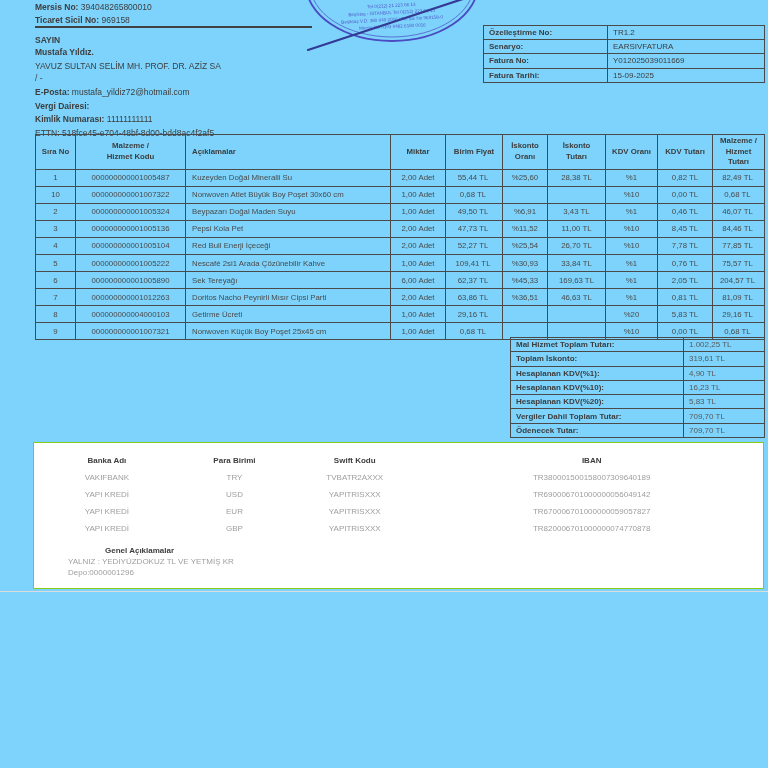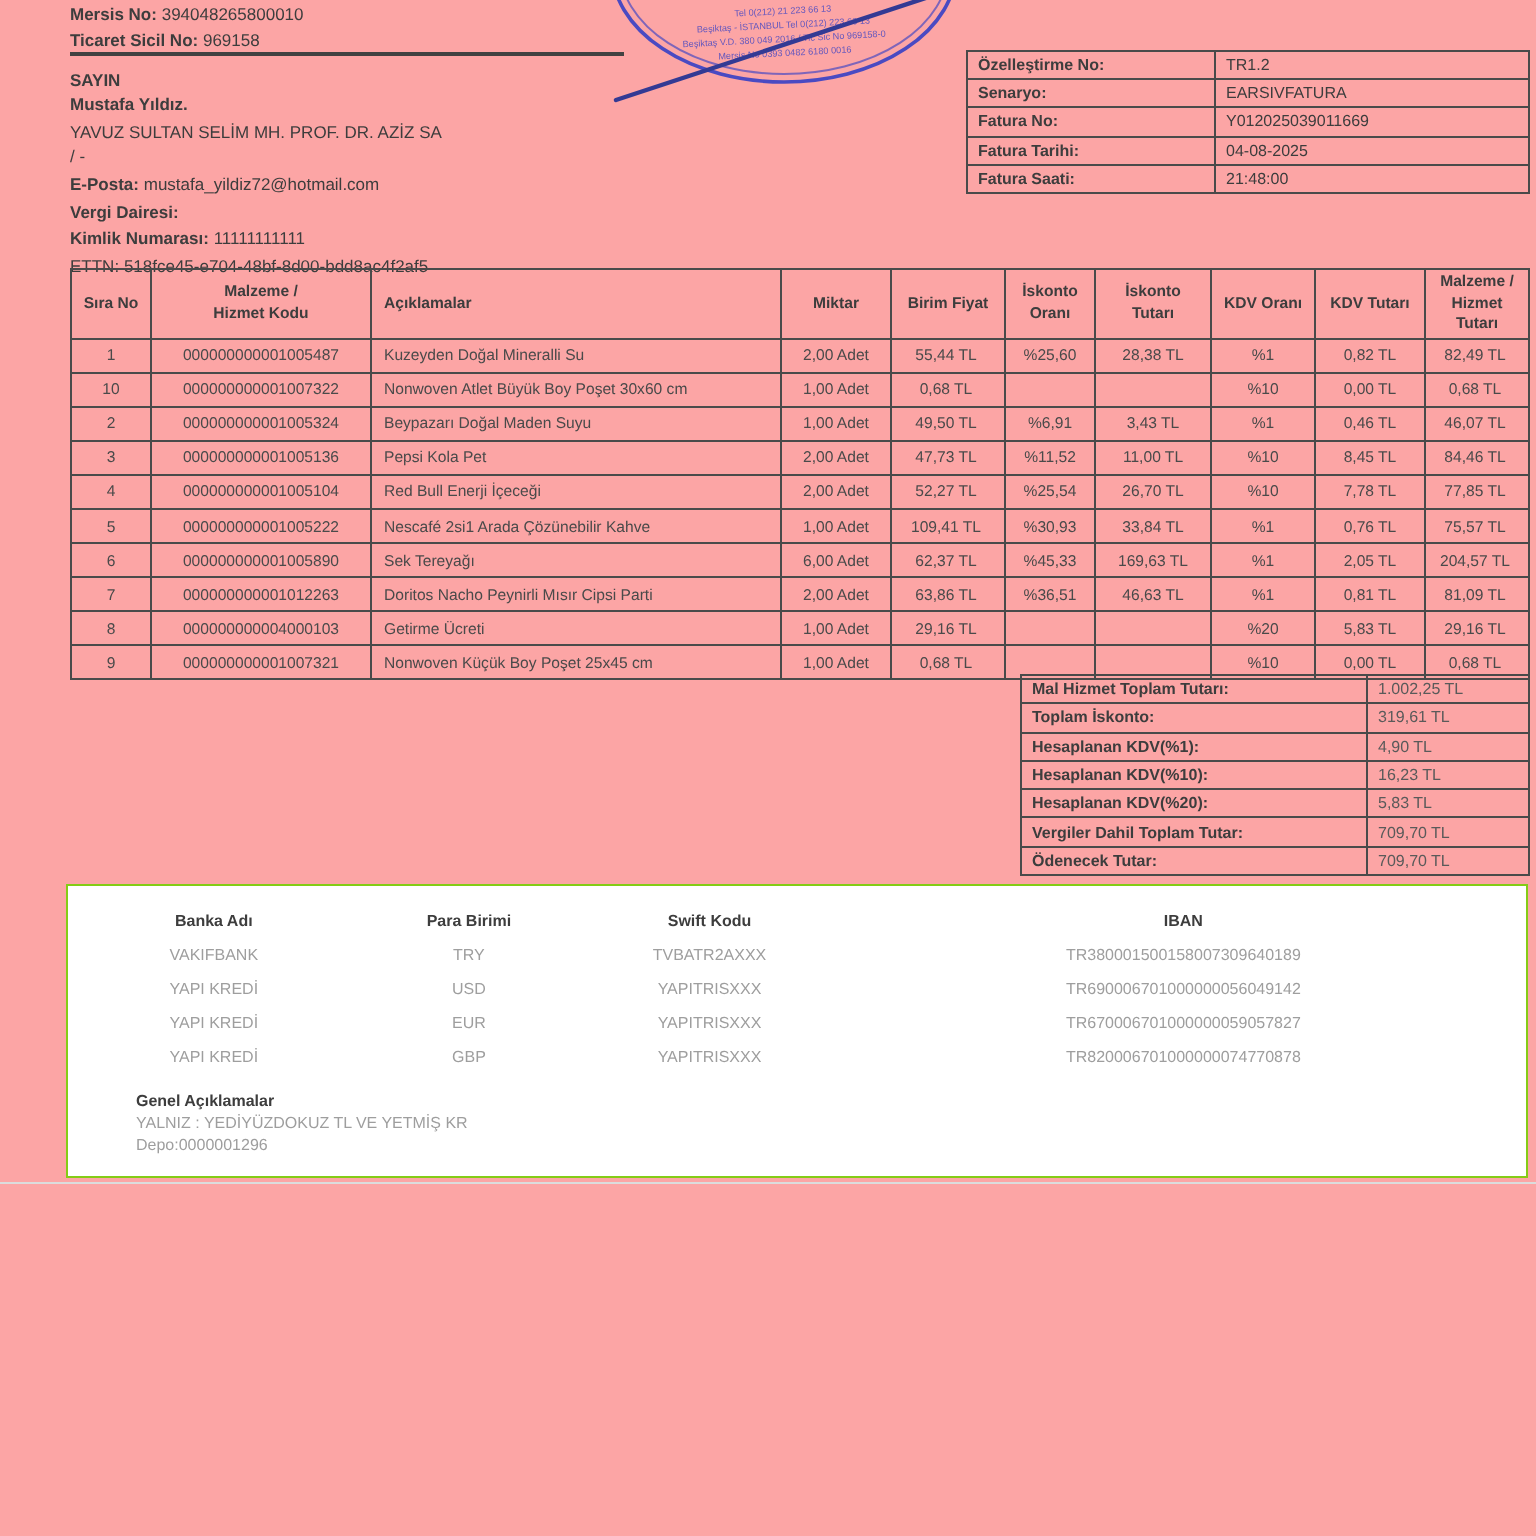--- a/index.html
+++ b/index.html
@@ -1,17 +1,17 @@
 <!DOCTYPE html>
 <html><head>
 <meta charset="utf-8">
 <style>
   html,body{margin:0;padding:0;background:#ffffff;}
   body{width:768px;height:768px;font-family:"Liberation Sans",sans-serif;color:#3d3d3d;}
-  .page{position:relative;width:768px;height:768px;background:#fca5a5;overflow:hidden;}
+  .page{position:relative;width:768px;height:768px;background:#7dd3fc;overflow:hidden;}
   .abs{position:absolute;}
   .b{font-weight:bold;}
 
   
   .seller{left:35px;top:1px;font-size:8.5px;line-height:12.5px;}
   .divider{left:35px;top:26px;width:277px;height:1.5px;background:#424242;}
   .buyer{left:35px;top:34px;font-size:8.5px;}
   .buyer .ln{line-height:12.2px;}
   .buyer .gap{margin-top:1.5px;}
 
@@ -42,21 +42,21 @@
   .totals td{border:1px solid #4a4a4a;font-size:8px;padding:1px 5px;height:11.3px;white-space:nowrap;}
   .totals td:first-child{font-weight:bold;}
   .totals td:last-child{text-align:left;color:#5a5a5a;}
 
   
   .bankbox{left:33px;top:442px;width:729px;height:145px;border:1px solid #84cc16;background:#fff;}
   .banks{width:100%;margin-top:8px;}
   .banks th{font-size:8px;color:#3d3d3d;font-weight:bold;padding:4px 0;text-align:center;height:10px;}
   .banks td{font-size:8px;color:#9e9e9e;text-align:center;padding:0;height:17px;white-space:nowrap;}
   .notes{position:absolute;left:34px;top:102px;font-size:8px;}
-  .notes .title{font-weight:bold;color:#3d3d3d;line-height:11px;}
+  .notes .title{font-weight:bold;color:#3d3d3d;line-height:11px;margin-left:37px;}
   .notes .line{color:#9e9e9e;line-height:11px;}
 
   .pageline{left:0;top:591px;width:768px;height:1px;background:#dcdcdc;}
 </style>
 </head>
 <body>
 
 <div class="page">
 
   <div class="abs seller">
@@ -102,25 +102,21 @@
         <tr>
           <td>Senaryo:</td>
           <td>EARSIVFATURA</td>
         </tr>
         <tr>
           <td>Fatura No:</td>
           <td>Y012025039011669</td>
         </tr>
         <tr>
           <td>Fatura Tarihi:</td>
-          <td>04-08-2025</td>
-        </tr>
-        <tr>
-          <td>Fatura Saati:</td>
-          <td>21:48:00</td>
+          <td>15-09-2025</td>
         </tr>
       </tbody>
   </table>
 
   <table class="abs items">
     <colgroup>
       <col style="width:40px">
         <col style="width:110px">
         <col style="width:205px">
         <col style="width:55px">

